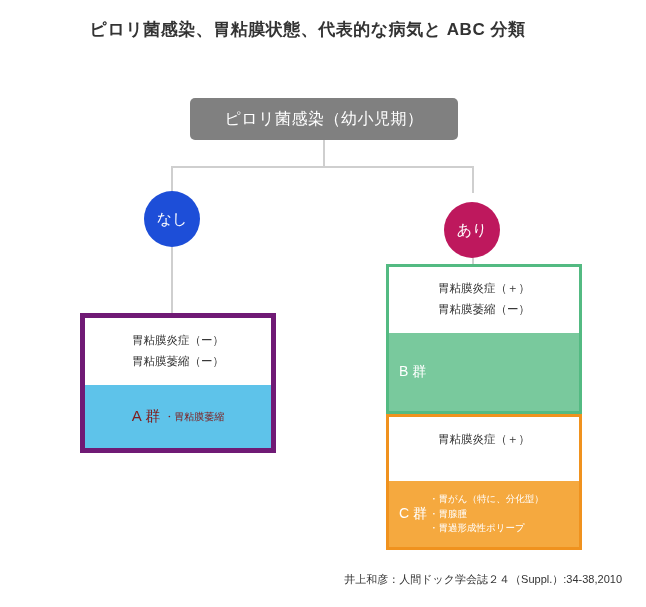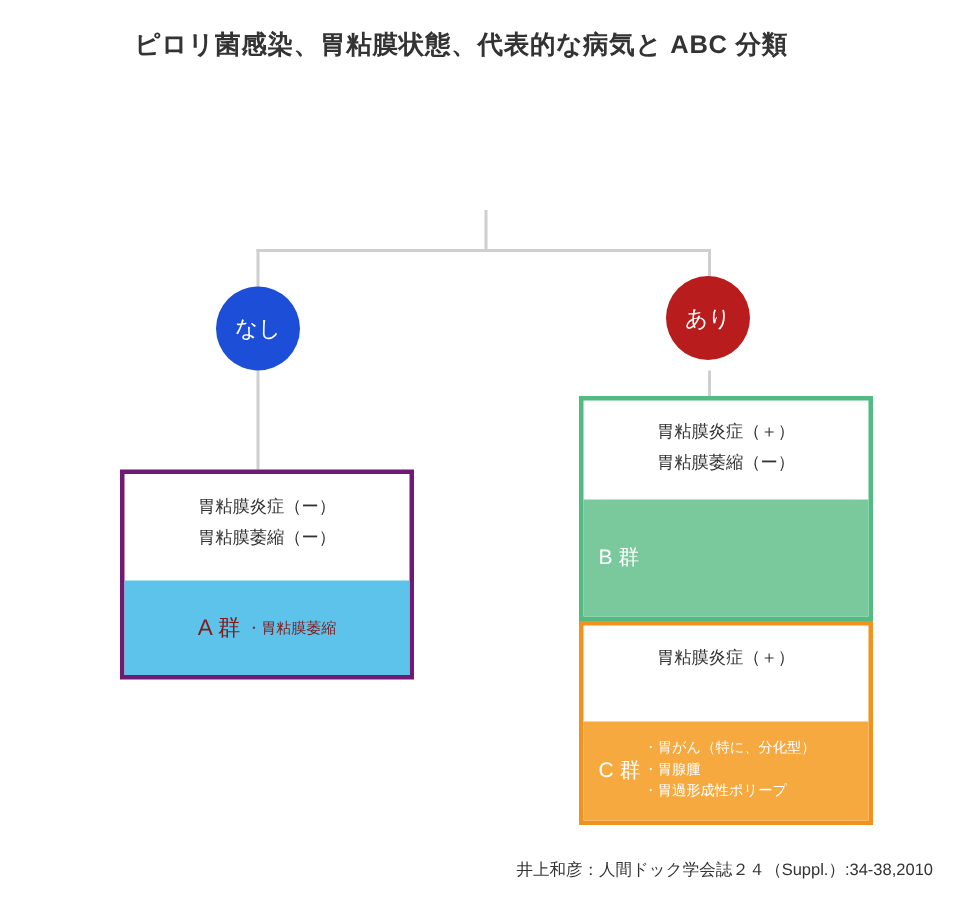--- a/index.html
+++ b/index.html
@@ -59,28 +59,28 @@
     position: absolute;
     width: 56px; height: 56px;
     border-radius: 50%;
     display: flex;
     align-items: center;
     justify-content: center;
     color: #ffffff;
     font-size: 15px;
   }
   .circle-nashi { left: 144px; top: 191px; background: #1d4ed8; }
-  .circle-ari   { left: 444px; top: 184px; background: #b91c1c; }
+  .circle-ari   { left: 444px; top: 202px; background: #be185d; }
 
   
   .box-a {
     position: absolute;
     left: 80px; top: 313px;
     width: 196px; height: 140px;
-    border: 3px solid #701a75;
+    border: 5px solid #701a75;
     background: #ffffff;
     box-sizing: border-box;
   }
   .box-a .head {
     padding-top: 12px;
     text-align: center;
     font-size: 11.5px;
     line-height: 1.85;
     color: #333;
   }
@@ -183,20 +183,23 @@
 
   <div class="title">ピロリ菌感染、胃粘膜状態、代表的な病気と ABC 分類</div>
 
   <div class="line vline" style="left:323px; top:140px; height:28px;"></div>
   <div class="line hline" style="left:171px; top:166px; width:303px;"></div>
   <div class="line vline" style="left:171px; top:166px; height:27px;"></div>
   <div class="line vline" style="left:472px; top:166px; height:27px;"></div>
   <div class="line vline" style="left:171px; top:247px; height:68px;"></div>
   <div class="line vline" style="left:472px; top:247px; height:19px;"></div>
 
+  <div class="root-box">
+    <span>ピロリ菌感染（幼小児期）</span>
+  </div>
 
   <div class="circle circle-nashi">
     <span>なし</span>
   </div>
   <div class="circle circle-ari">
     <span>あり</span>
   </div>
 
   <div class="box-a">
     <div class="head">

